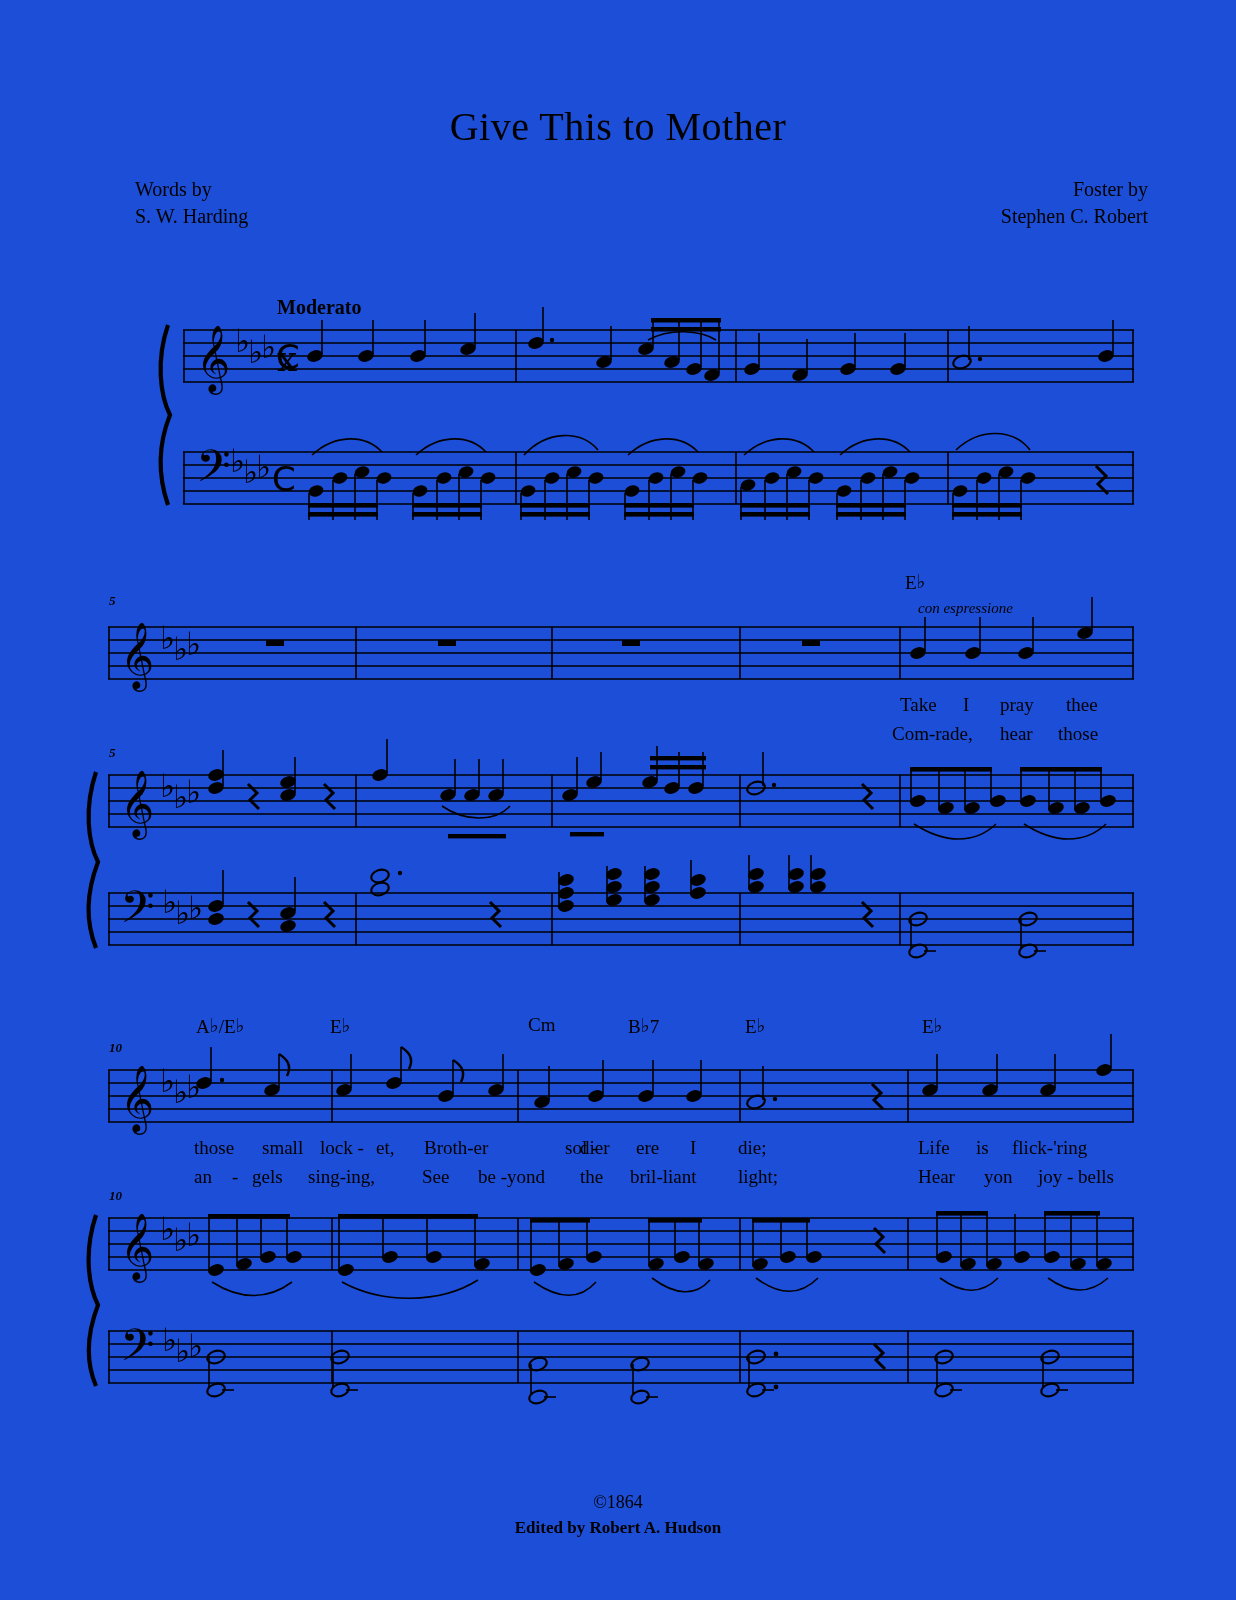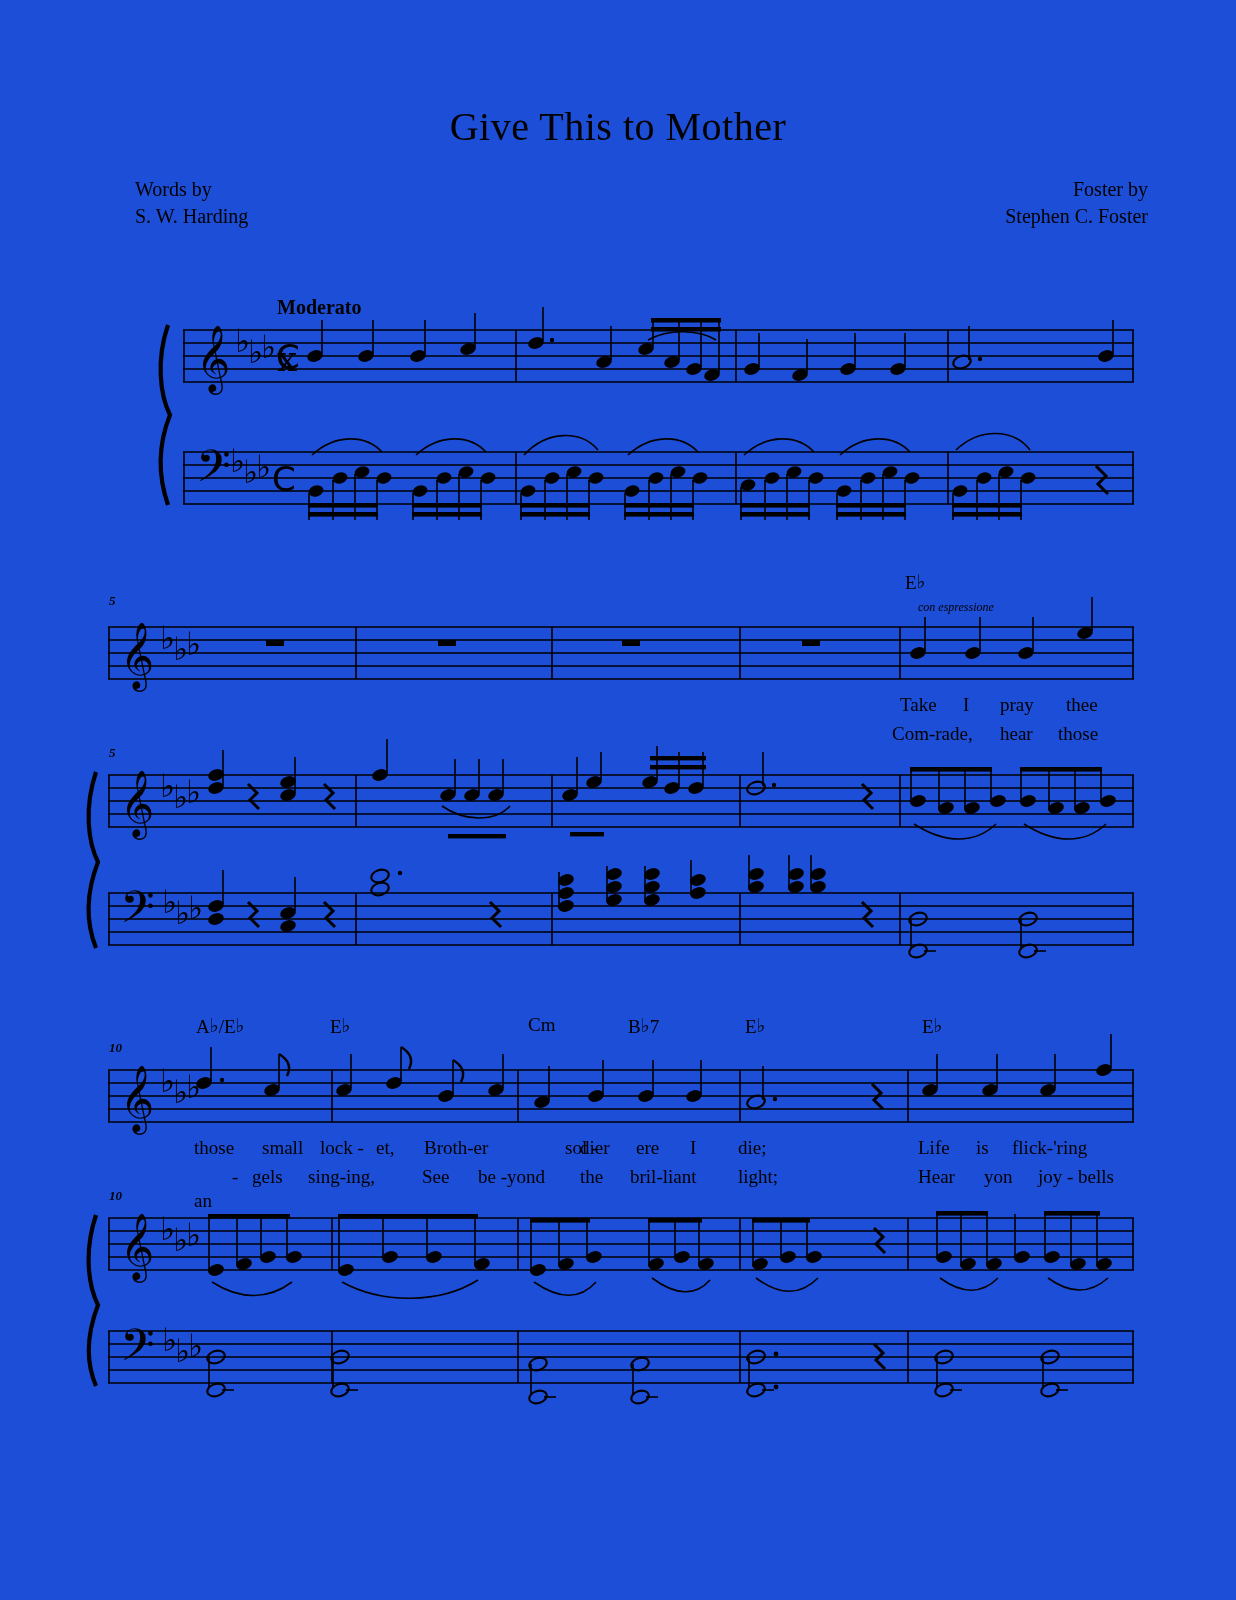--- a/index.html
+++ b/index.html
@@ -65,21 +65,21 @@
   
   .system { position: absolute; }
   .tempo {
     position: absolute;
     font-size: 20px;
     font-weight: bold;
     font-family: "Liberation Serif", serif;
   }
   .expr {
     position: absolute;
-    font-size: 12px;
+    font-size: 15px;
     font-style: italic;
   }
   .measure-num {
     position: absolute;
     font-size: 13px;
     font-style: italic;
     font-weight: bold;
   }
   .chord {
     position: absolute;
@@ -102,21 +102,21 @@
 
   <div class="title">Give This to Mother</div>
 
   <div class="credit-left">
     <div>Words by</div>
     <div>S. W. Harding</div>
   </div>
 
   <div class="credit-right">
     <div>Foster by</div>
-    <div>Stephen C. Foster</div>
+    <div>Stephen C. Robert</div>
   </div>
 
   <div class="system" style="left:0;top:0;width:1236px;height:540px;padding-left:16px;">
 
     <div class="tempo" style="left:277px;top:296px;">Moderato</div>
 
     <svg class="note-layer" width="1236" height="560">
       <g stroke="#000" fill="#000">
 
         <path d="M168,325 C156,360 160,395 170,415 C160,440 156,470 168,505" fill="none" stroke="#000" stroke-width="4.2"></path>
@@ -772,29 +772,33 @@
       <span class="lyric-word" style="left:580px;">dier</span>
       <span class="lyric-word" style="left:636px;">ere</span>
       <span class="lyric-word" style="left:690px;">I</span>
       <span class="lyric-word" style="left:738px;">die;</span>
       <span class="lyric-word" style="left:918px;">Life</span>
       <span class="lyric-word" style="left:976px;">is</span>
       <span class="lyric-word" style="left:1012px;">flick-'ring</span>
     </div>
 
     <div class="lyric-line" style="left:0;top:1166px;width:1236px;">
-      <span class="lyric-word" style="left:194px;margin-top:24px;">an</span>
+      <span class="lyric-word" style="left:194px;">an</span>
       <span class="lyric-word" style="left:232px;">-</span>
       <span class="lyric-word" style="left:252px;">gels</span>
       <span class="lyric-word" style="left:308px;">sing-ing,</span>
       <span class="lyric-word" style="left:422px;">See</span>
       <span class="lyric-word" style="left:478px;">be -yond</span>
       <span class="lyric-word" style="left:580px;">the</span>
       <span class="lyric-word" style="left:630px;">bril-liant</span>
       <span class="lyric-word" style="left:738px;">light;</span>
       <span class="lyric-word" style="left:918px;">Hear</span>
       <span class="lyric-word" style="left:984px;">yon</span>
       <span class="lyric-word" style="left:1038px;">joy - bells</span>
     </div>
   </div>
 
+  <div class="footer">
+    <div>©1864</div>
+    <div class="edited">Edited by Robert A. Hudson</div>
+  </div>
 
 </div>
 
 </body></html>

